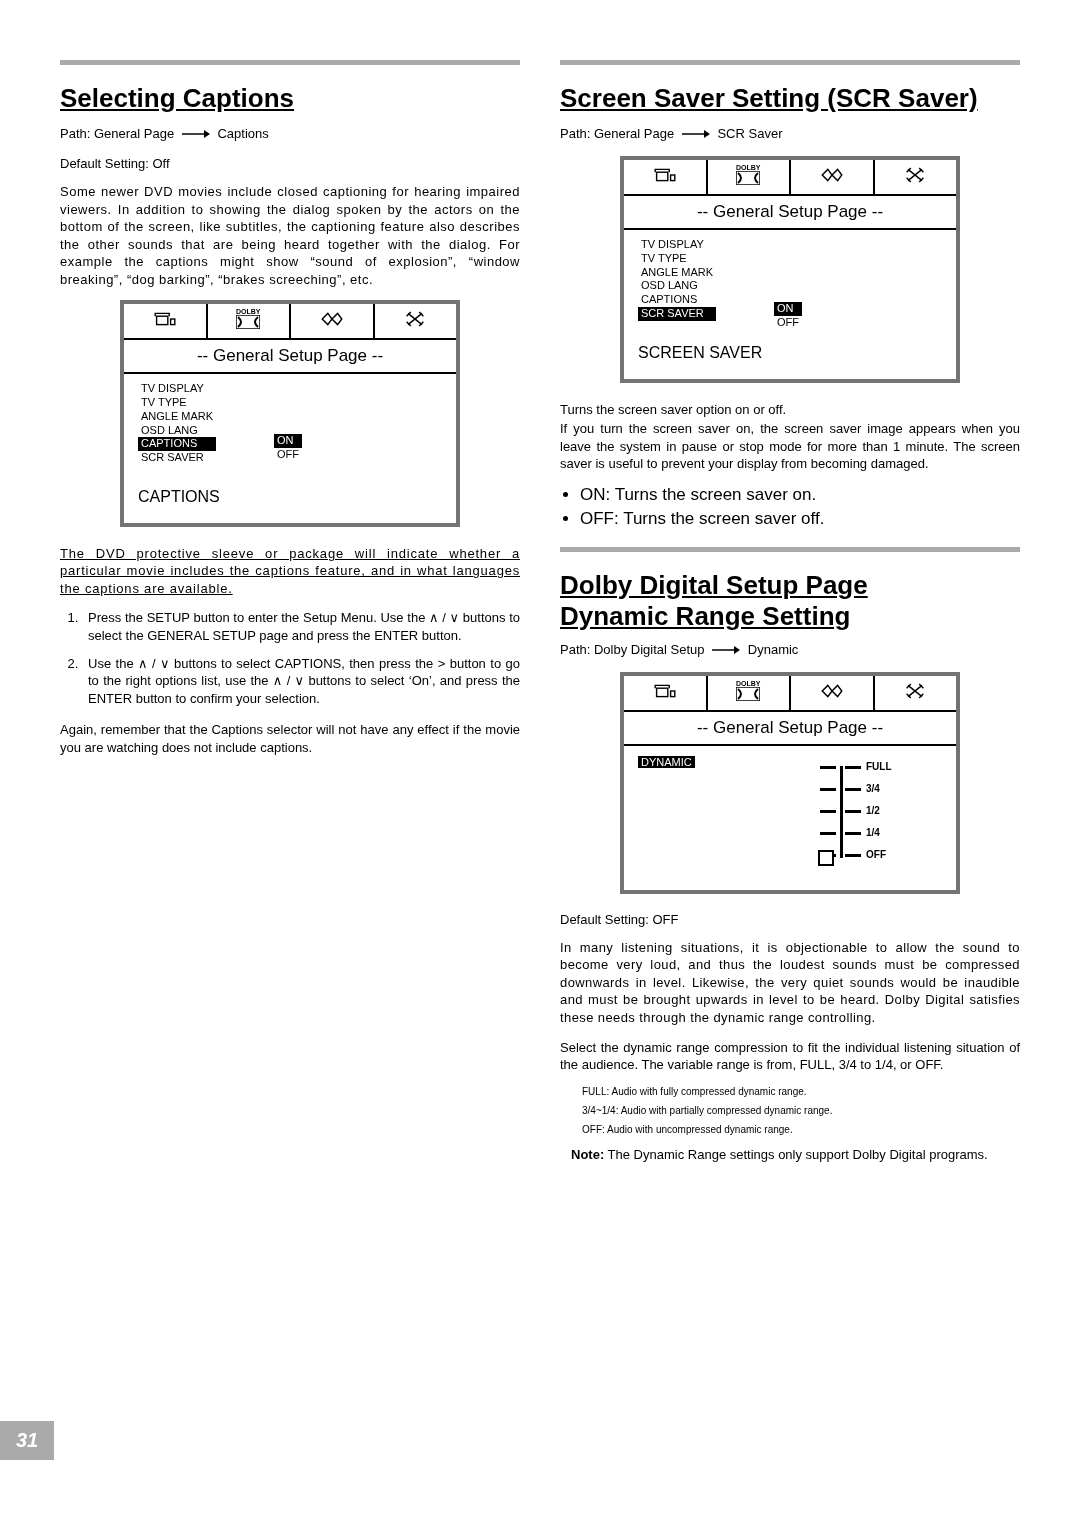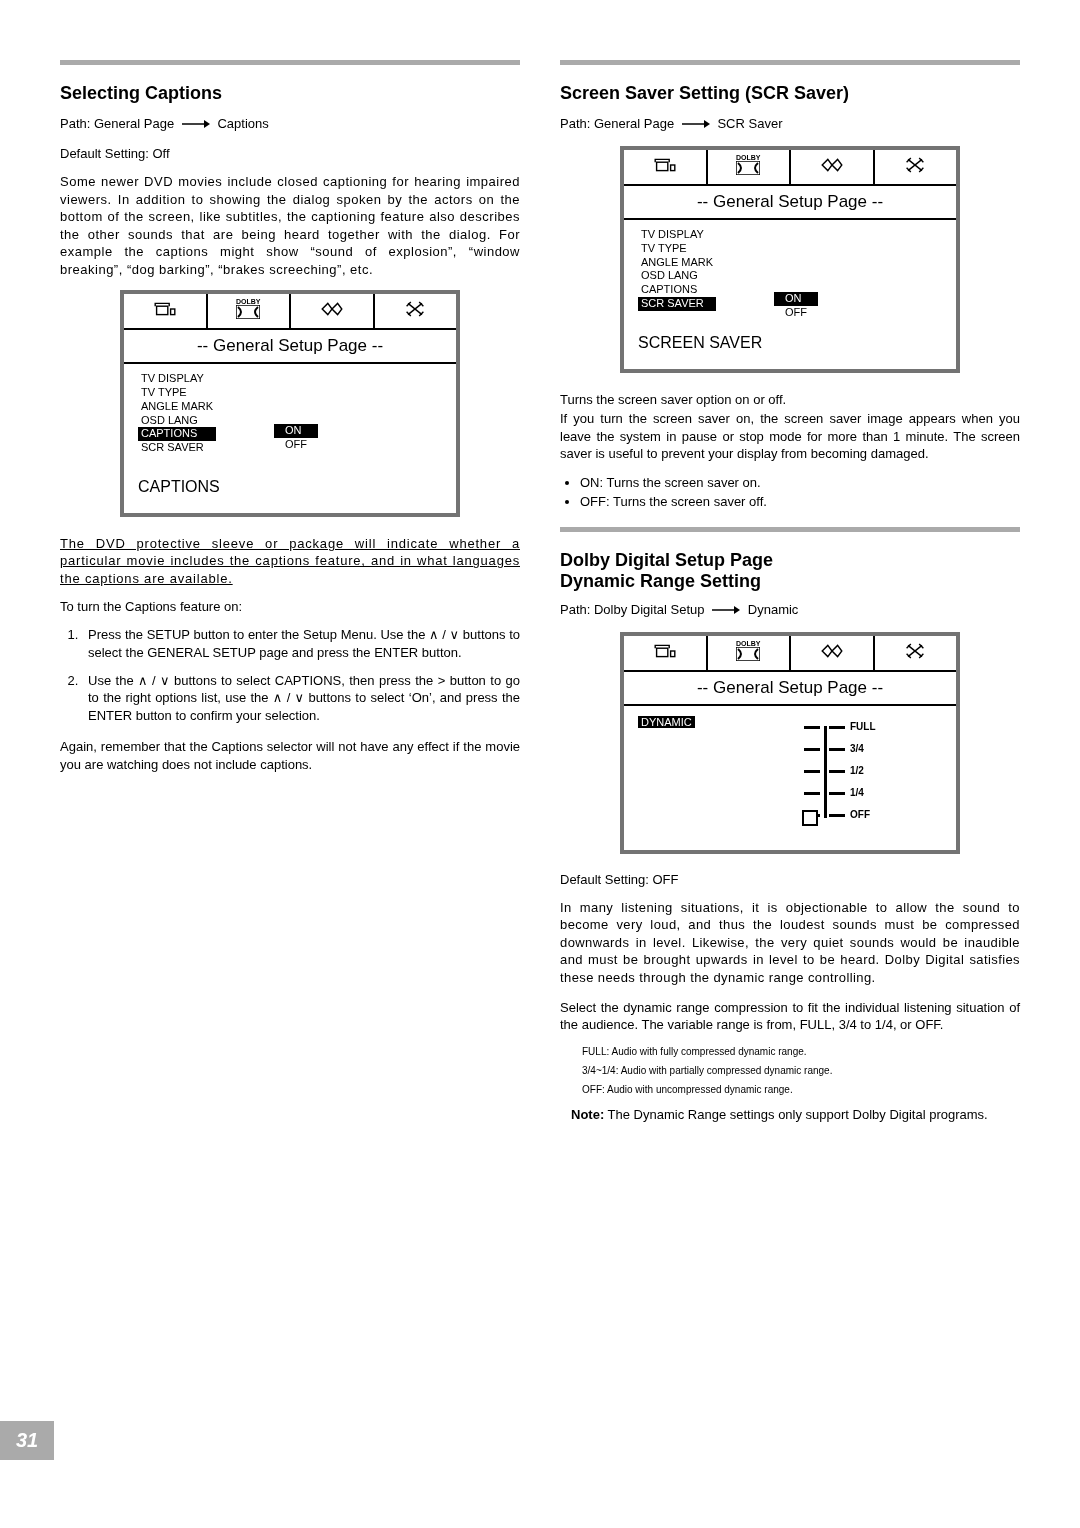--- a/index.html
+++ b/index.html
@@ -21,23 +21,24 @@
   .col {
     flex: 1;
     min-width: 0;
   }
   .grey-bar {
     height: 5px;
     background: #aaa;
     margin-bottom: 18px;
   }
   h2 {
-    font-size: 18px;
+    font-size: 26px;
     font-weight: bold;
     margin: 0 0 12px 0;
+    text-decoration: underline;
   }
   .path {
     font-size: 13px;
     margin-bottom: 14px;
   }
   .path .arrow {
     display:inline-block;
     vertical-align:middle;
     margin:0 4px;
   }
@@ -56,21 +57,21 @@
     padding-left: 22px;
     margin: 0 0 14px 0;
   }
   ol li {
     margin-bottom: 10px;
     text-align: justify;
     line-height: 1.35;
     padding-left:6px;
   }
   ul.bullets {
-    font-size: 13px;
+    font-size: 17px;
     padding-left: 20px;
     margin: 0 0 14px 0;
   }
   ul.bullets li {
     margin-bottom: 4px;
   }
   .indent-items {
     font-size:10px;
     padding-left:22px;
     margin:0 0 12px 0;
@@ -118,38 +119,38 @@
   }
   .osd-body .menu-list { display:inline-block; vertical-align:top; }
   .osd-body .menu-item { padding:0 3px; }
   .osd-body .menu-item.sel { background:#000; color:#fff; }
   .osd-body .values {
     position:absolute;
     left:150px;
     top:65px;
     font-size:11px;
   }
-  .osd-body .values .val { padding:0 11px; }
+  .osd-body .values .val { padding:0 3px; }
   .osd-body .values .val.sel { background:#000; color:#fff; }
   .osd-footer {
     font-size:16px;
     padding-top:22px;
   }
 
   
   .dyn-body {
     padding:10px 14px 14px 14px;
     position:relative;
     font-size:11px;
     min-height:120px;
   }
   .dyn-body .menu-item.sel { background:#000; color:#fff; padding:0 3px; display:inline-block; }
   .dyn-slider {
     position:absolute;
-    right:56px;
+    right:40px;
     top:16px;
     width:120px;
     height:100px;
     text-align:center;
   }
   .dyn-slider .vline {
     position:absolute;
     left:44px;
     top:4px;
     width:3px;
@@ -271,21 +272,20 @@
         </div>
         <div class="values" style="top:60px;">
           <div class="val sel">ON</div>
           <div class="val">OFF</div>
         </div>
         <div class="osd-footer">CAPTIONS</div>
       </div>
     </div>
 
     <p style="letter-spacing:0.8px;text-decoration:underline;">The DVD protective sleeve or package will indicate whether a particular movie includes the captions feature, and in what languages the captions are available.</p>
-    <div class="small">To turn the Captions feature on:</div>
     <ol>
       <li><span>Press the SETUP button to enter the Setup Menu. Use the </span><span class="logic">∧</span> / <span class="logic">∨</span><span> buttons to select the GENERAL SETUP page and press the ENTER button.</span></li>
       <li><span>Use the </span><span class="logic">∧</span> / <span class="logic">∨</span><span> buttons to select CAPTIONS, then press the &gt; button to go to the right options list, use the </span><span class="logic">∧</span> / <span class="logic">∨</span><span> buttons to select ‘On’, and press the ENTER button to confirm your selection.</span></li>
     </ol>
     <p>Again, remember that the Captions selector will not have any effect if the movie you are watching does not include captions.</p>
   </div>
 
   <div class="col">
     <div class="grey-bar"></div>
     <h2>Screen Saver Setting (SCR Saver)</h2>

